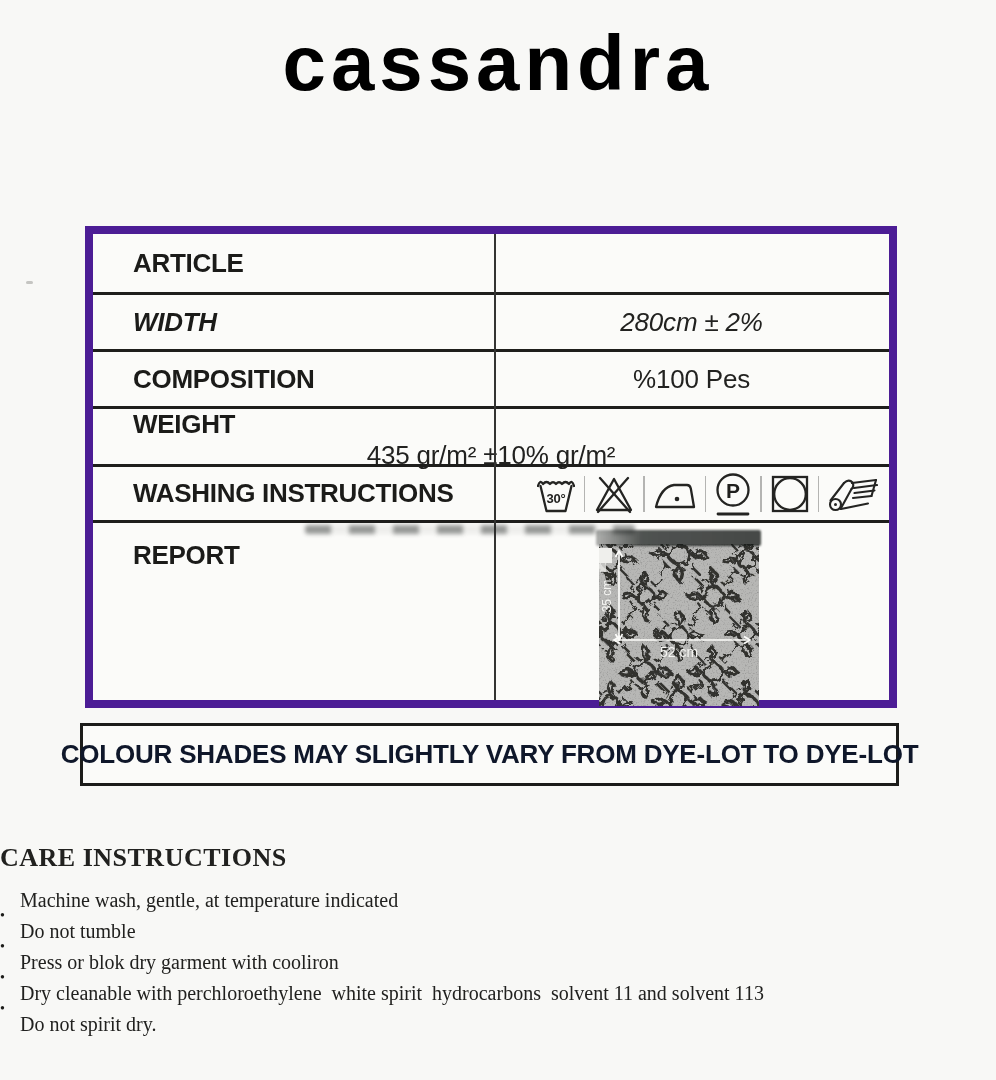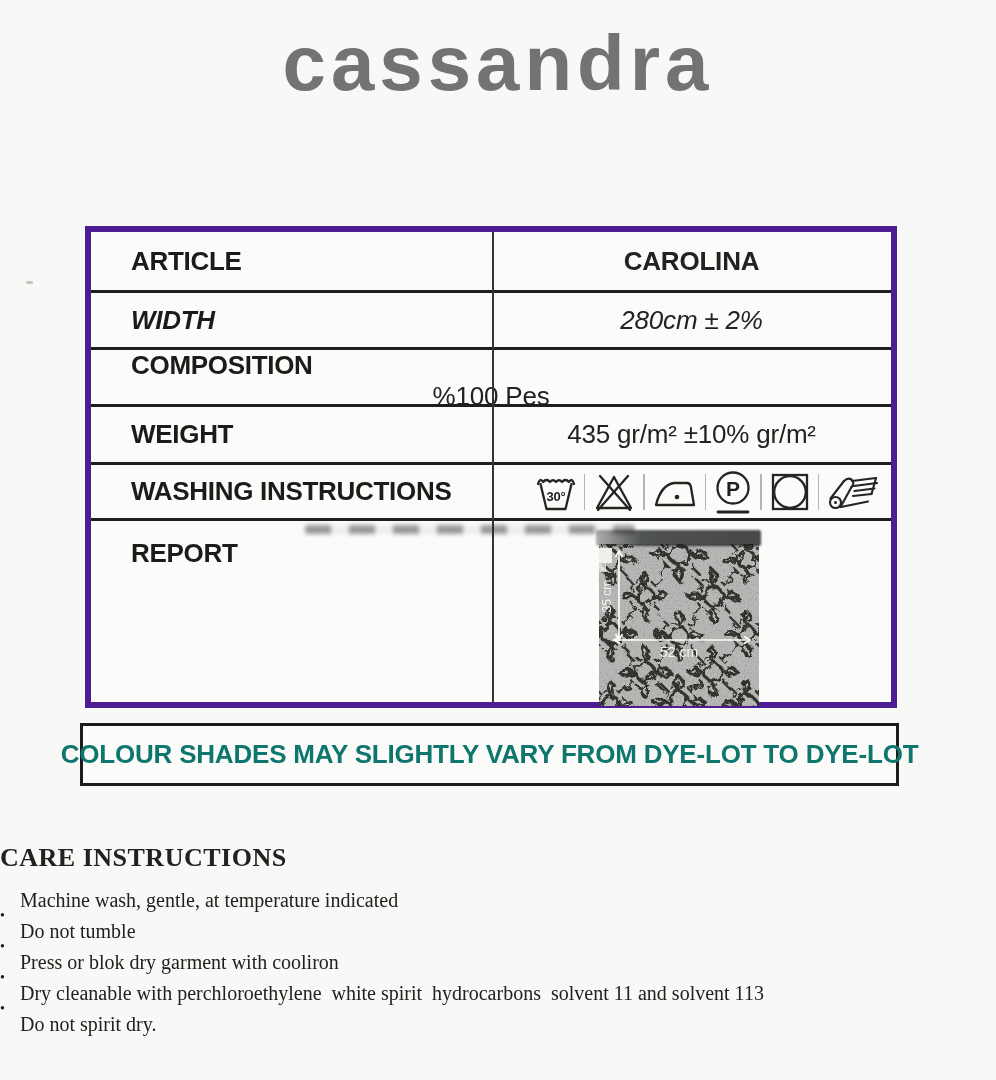--- a/index.html
+++ b/index.html
@@ -11,39 +11,39 @@
     color:#1d1d1b;
     overflow:hidden;
   }
   .page { position:absolute; inset:0; }
 
   
   .logo {
     position:absolute; top:24px; left:0; width:100%;
     text-align:center;
     font-size:78px; font-weight:700; letter-spacing:5px;
-    color:#737373; line-height:1;
+    color:#000000; line-height:1;
   }
 
   
   .spec-table {
     position:absolute; left:85px; top:226px; width:812px; height:482px;
-    border:6px solid #4c1d95;
+    border:8px solid #4c1d95;
     display:flex; flex-direction:column;
     background:#fbfbf9;
   }
   .col-divider {
     position:absolute; left:401px; top:0; bottom:0; width:2px;
     background:#343432; z-index:1;
   }
   .trow { display:flex; border-bottom:3px solid #1e1e1c; }
   .trow.r1 { height:61px; }
   .trow.r2 { height:57px;font-style:italic; }
-  .trow.r3 { height:57px;flex-direction:column; }
-  .trow.r4 { height:58px; }
+  .trow.r3 { height:57px; }
+  .trow.r4 { height:58px;flex-direction:column; }
   .trow.r5 { height:56px; }
   .trow.r6 { flex:1; border-bottom:none; }
   .cell.label {
     width:401px; display:flex; align-items:center;
     padding-left:40px;
     font-size:26px; font-weight:700; letter-spacing:-0.3px;
     color:#1b1b19;
   }
   .r6 .cell.label { align-items:flex-start; padding-top:17px; }
   .cell.value {
@@ -84,21 +84,21 @@
     background:#9a9a98; opacity:.55; border-radius:2px;
   }
 
   
   .notice {
     position:absolute; left:80px; top:723px; width:819px; height:63px;
     border:3px solid #1c1c1a; background:#fbfbf9;
     display:flex; align-items:center; justify-content:center;
   }
   .notice span {
-    font-size:26px; font-weight:700; letter-spacing:-0.2px; color:#0f766e;
+    font-size:26px; font-weight:700; letter-spacing:-0.2px; color:#0f172a;
     white-space:nowrap;
   }
 
   
   .care {
     position:absolute; top:843px; left:0; width:100%;
     text-align:left;
     font-family:"Liberation Serif","DejaVu Serif",serif;
     color:#21211f;
   }
@@ -118,21 +118,20 @@
 
 <div class="page">
 
   <div class="logo">cassandra</div>
 
   <div class="spec-table">
     <div class="col-divider"></div>
 
     <div class="trow r1">
       <div class="cell label">ARTICLE</div>
-      <div class="cell value bold">CAROLINA</div>
     </div>
 
     <div class="trow r2">
       <div class="cell label">WIDTH</div>
       <div class="cell value">280cm ± 2%</div>
     </div>
 
     <div class="trow r3">
       <div class="cell label">COMPOSITION</div>
       <div class="cell value">%100 Pes</div>

